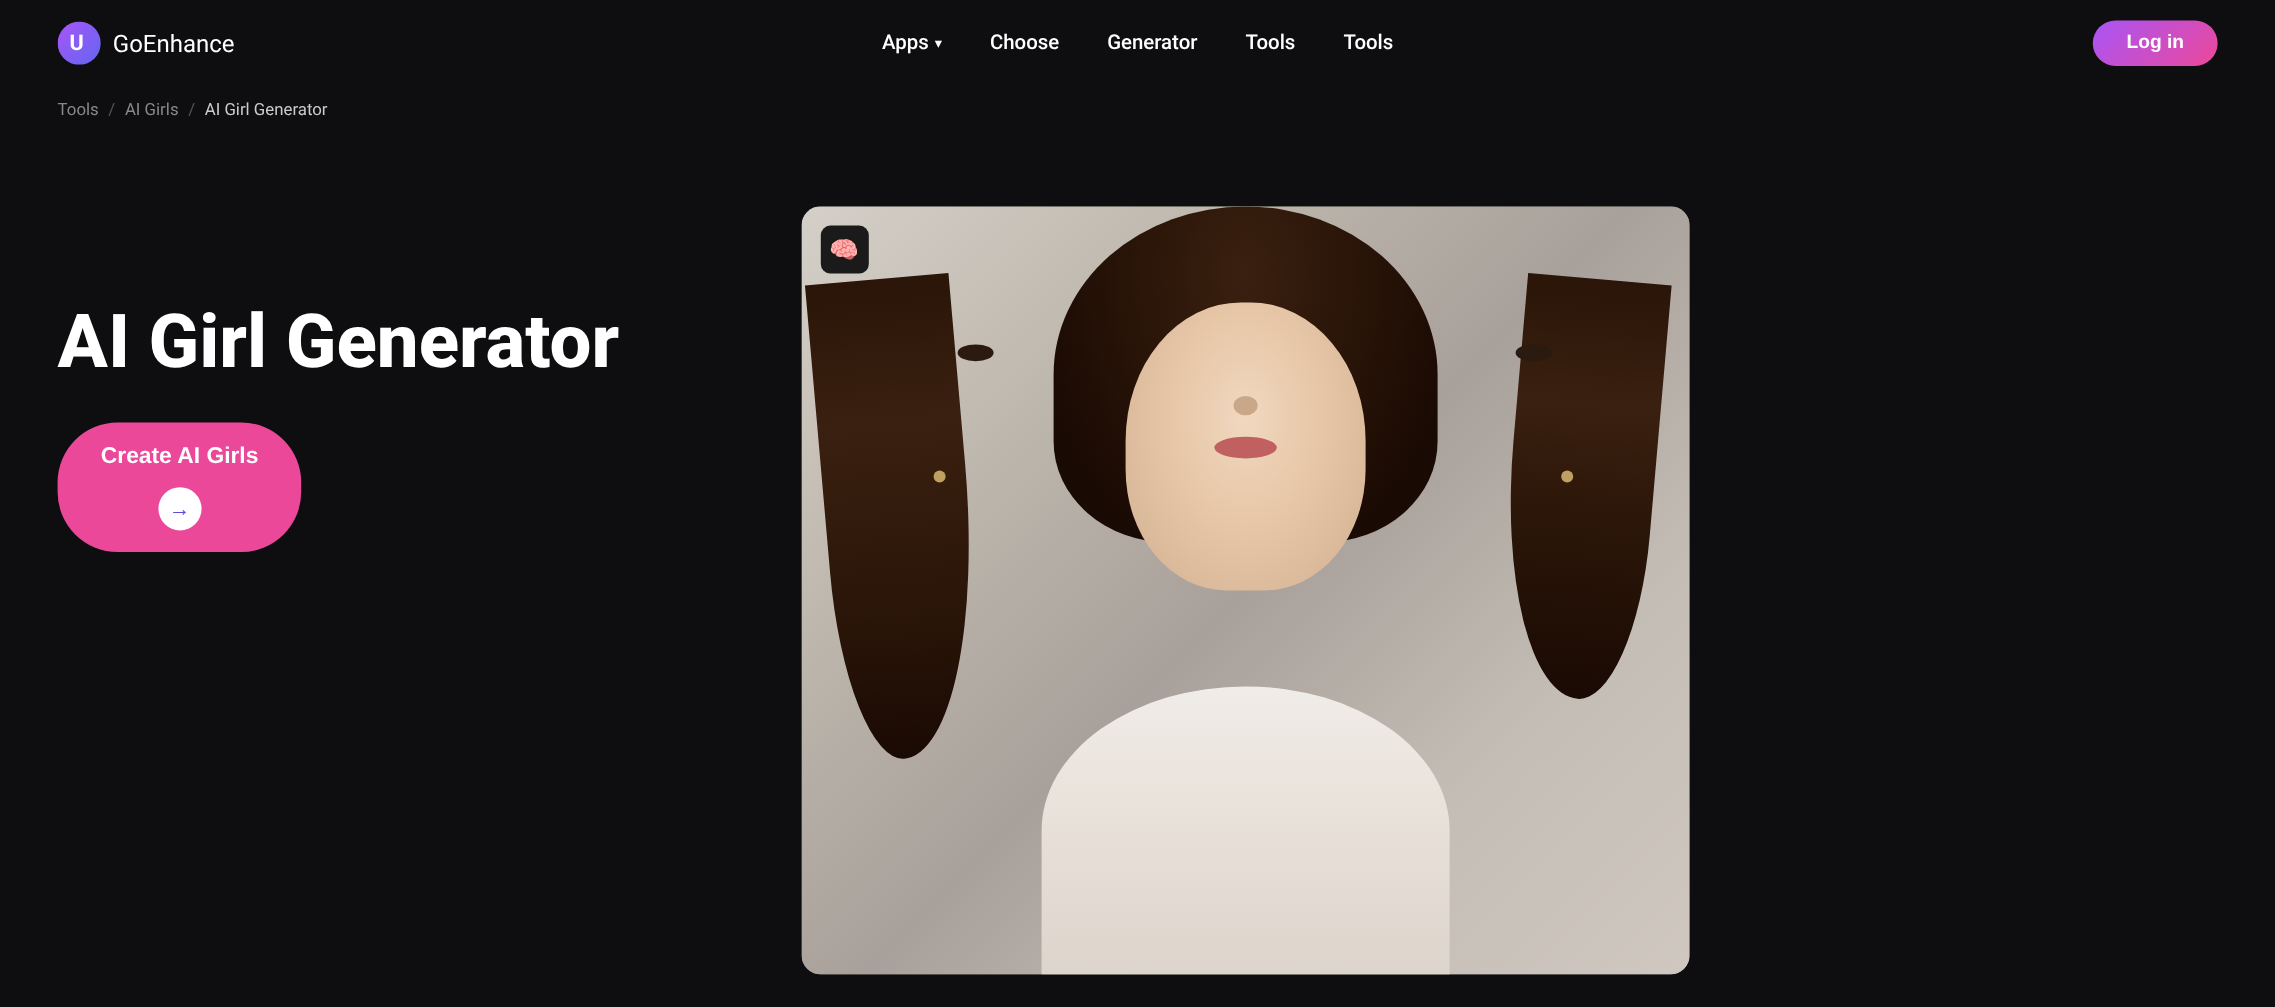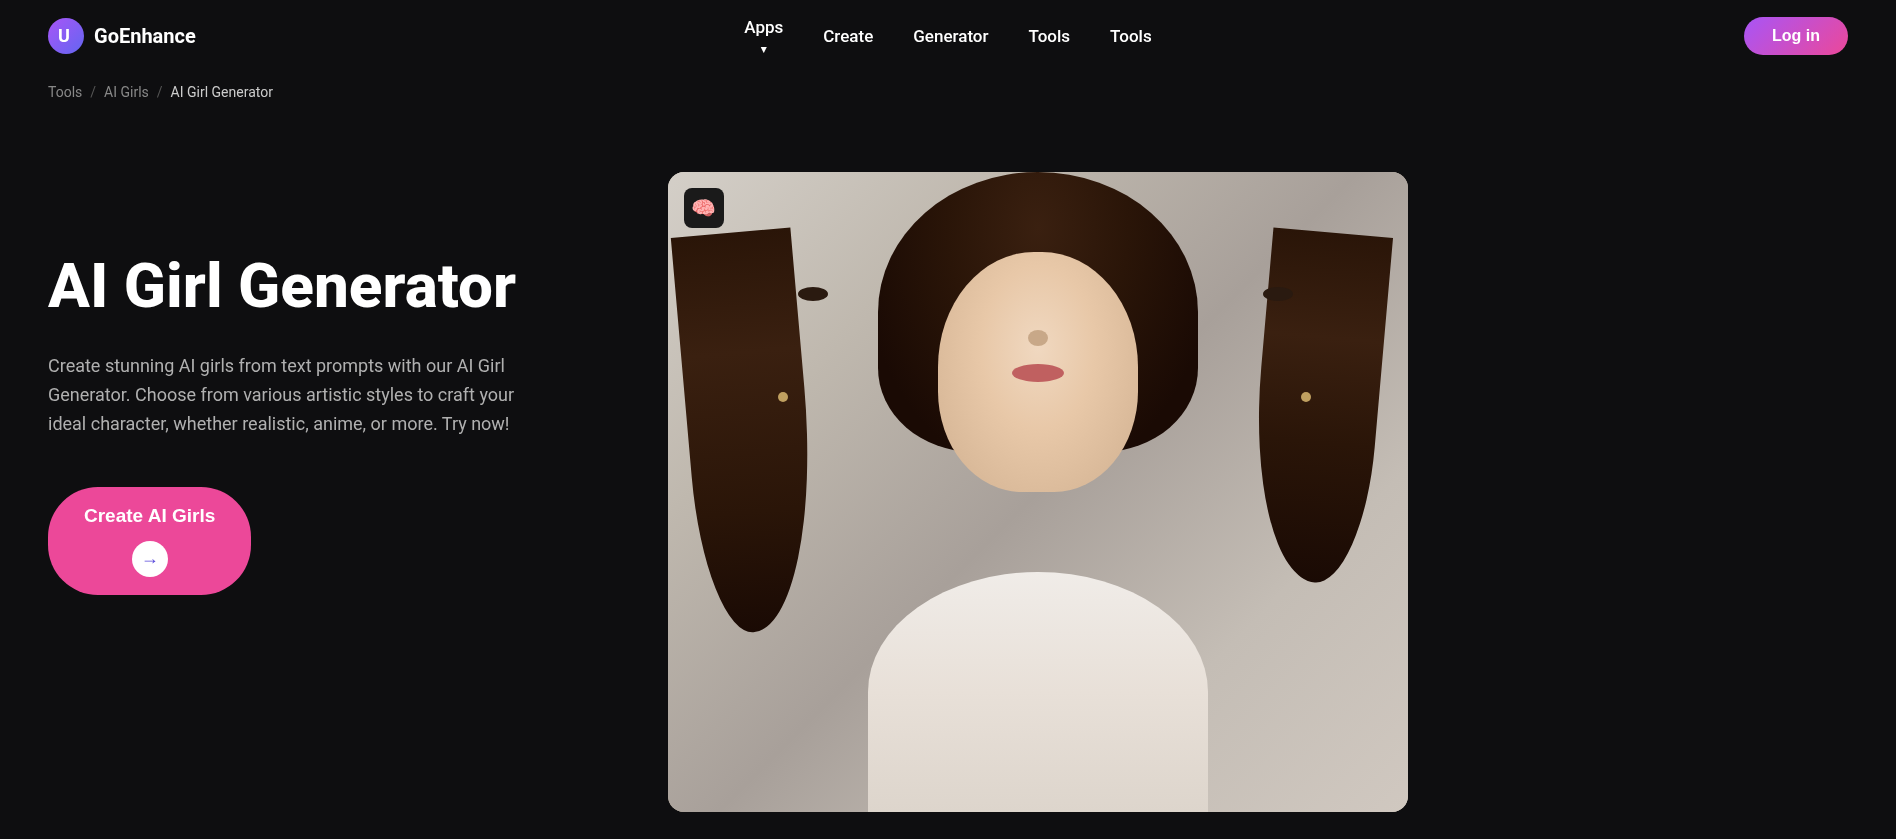--- a/index.html
+++ b/index.html
@@ -30,21 +30,21 @@
       gap: 10px;
     }
 
     .logo-icon {
       width: 36px;
       height: 36px;
     }
 
     .logo-text {
       font-size: 20px;
-      font-weight: 700;
+      font-weight: 400;
       color: #ffffff;
     }
 
     .navbar-center {
       display: flex;
       align-items: center;
       gap: 40px;
       position: absolute;
       left: 50%;
       transform: translateX(-50%);
@@ -52,21 +52,20 @@
 
     .nav-link {
       font-size: 17px;
       font-weight: 500;
       color: #ffffff;
       cursor: pointer;
       text-decoration: none;
       display: flex;
       align-items: center;
       gap: 5px;
-      flex-direction: column;
     }
 
     .chevron-icon {
       font-size: 12px;
       color: #ffffff;
     }
 
     .navbar-right {
       display: flex;
       align-items: center;
@@ -371,21 +370,21 @@
     </svg>
     <span class="logo-text">GoEnhance</span>
   </div>
 
   <div class="navbar-center">
     <a class="nav-link">
       <span>Apps</span>
       <span class="chevron-icon">▾</span>
     </a>
     <a class="nav-link">
-      <span>Create</span>
+      <span>Choose</span>
     </a>
     <a class="nav-link">
       <span>Generator</span>
     </a>
     <a class="nav-link">
       <span>Tools</span>
     </a>
     <a class="nav-link">
       <span>Tools</span>
     </a>
@@ -401,21 +400,20 @@
   <span class="breadcrumb-sep">/</span>
   <span class="breadcrumb-item">AI Girls</span>
   <span class="breadcrumb-sep">/</span>
   <span class="breadcrumb-current">AI Girl Generator</span>
 </div>
 
 <div class="main-content">
 
   <div class="left-panel">
     <h1 class="page-title">AI Girl Generator</h1>
-    <p class="page-description">Create stunning AI girls from text prompts with our AI Girl Generator. Choose from various artistic styles to craft your ideal character, whether realistic, anime, or more. Try now!</p>
     <button class="cta-button">
       <span>Create AI Girls</span>
       <span class="cta-arrow">→</span>
     </button>
   </div>
 
   <div class="right-panel">
     <div class="image-container">
 
       <div class="ai-badge">

